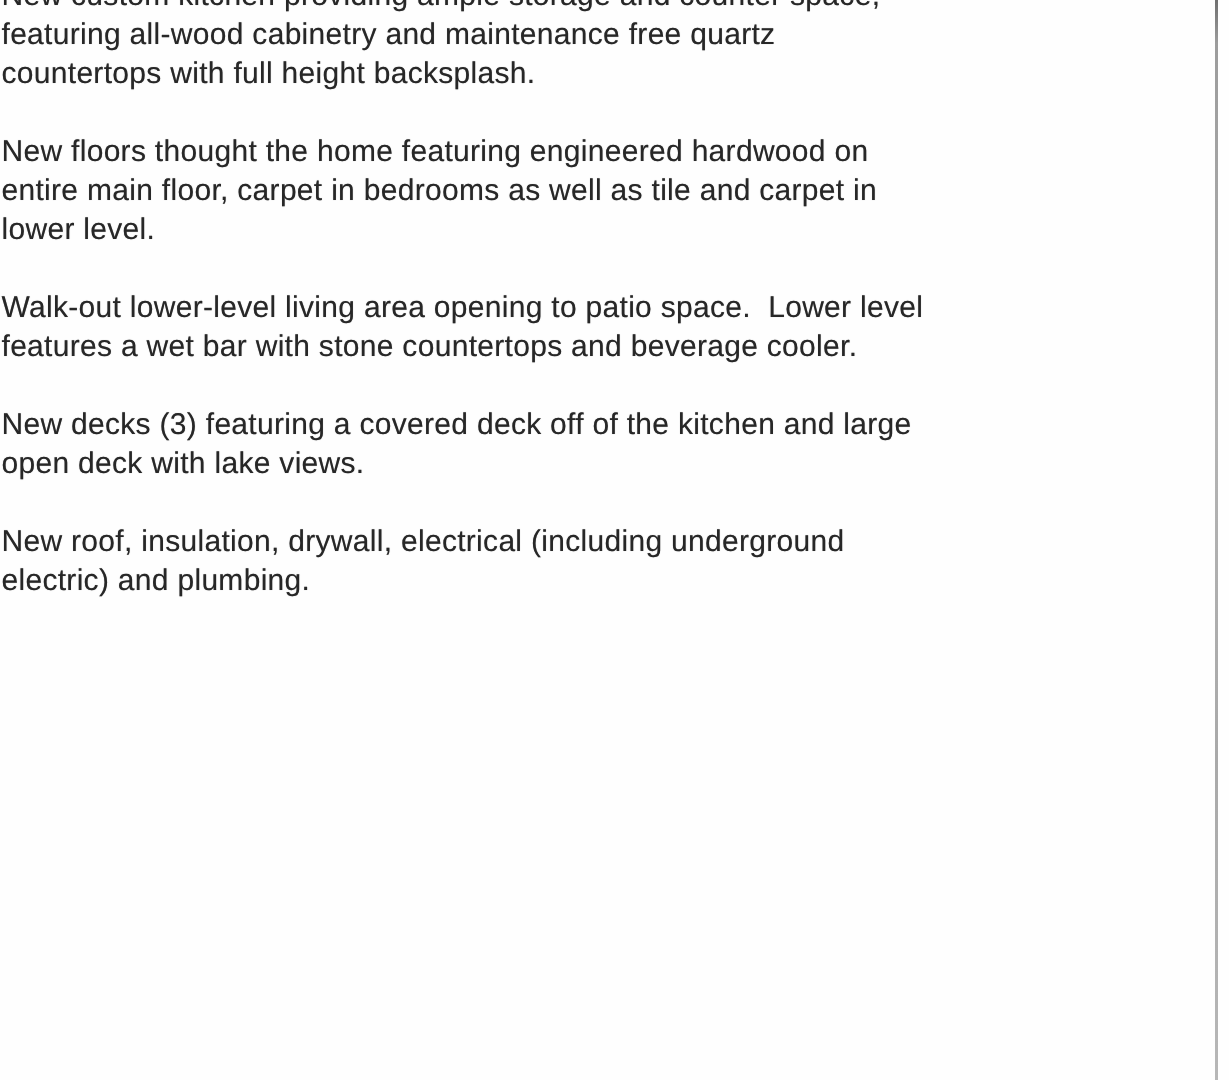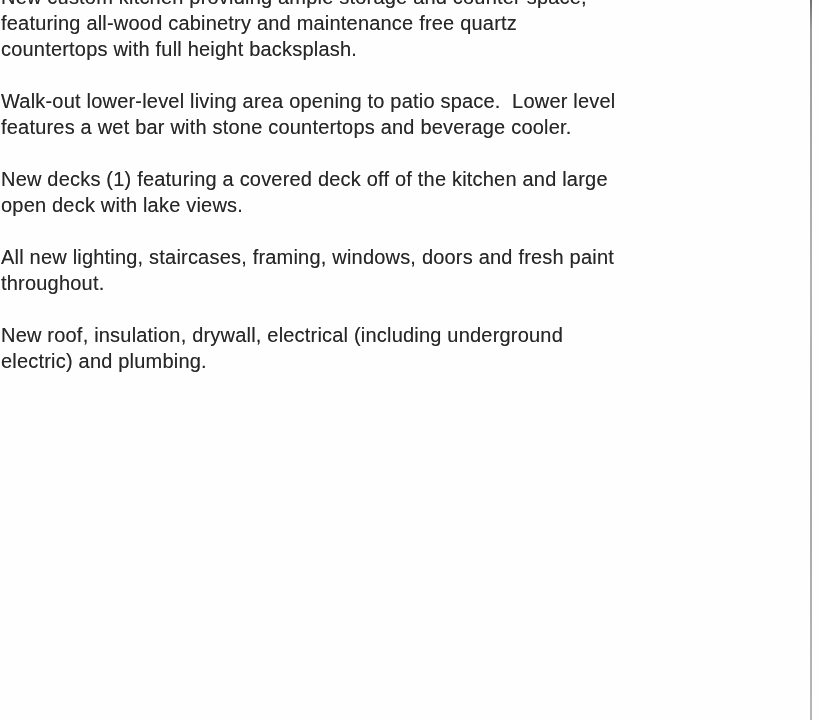--- a/index.html
+++ b/index.html
@@ -44,23 +44,24 @@
       #b7b7b7 100%);
   }
 </style>
 </head>
 <body>
 
 <main class="page">
   <p class="para">New custom kitchen providing ample storage and counter space,
 featuring all-wood cabinetry and maintenance free quartz
 countertops with full height backsplash.</p>
+  <p class="para">New floors thought the home featuring engineered hardwood on
+entire main floor, carpet in bedrooms as well as tile and carpet in
+lower level.</p>
   <p class="para">Walk-out lower-level living area opening to patio space.  Lower level
 features a wet bar with stone countertops and beverage cooler.</p>
-  <p class="para">New decks (1) featuring a covered deck off of the kitchen and large
+  <p class="para">New decks (3) featuring a covered deck off of the kitchen and large
 open deck with lake views.</p>
-  <p class="para">All new lighting, staircases, framing, windows, doors and fresh paint
-throughout.</p>
   <p class="para">New roof, insulation, drywall, electrical (including underground
 electric) and plumbing.</p>
 </main>
 
 <div class="edge-line"></div>
 
 </body></html>

